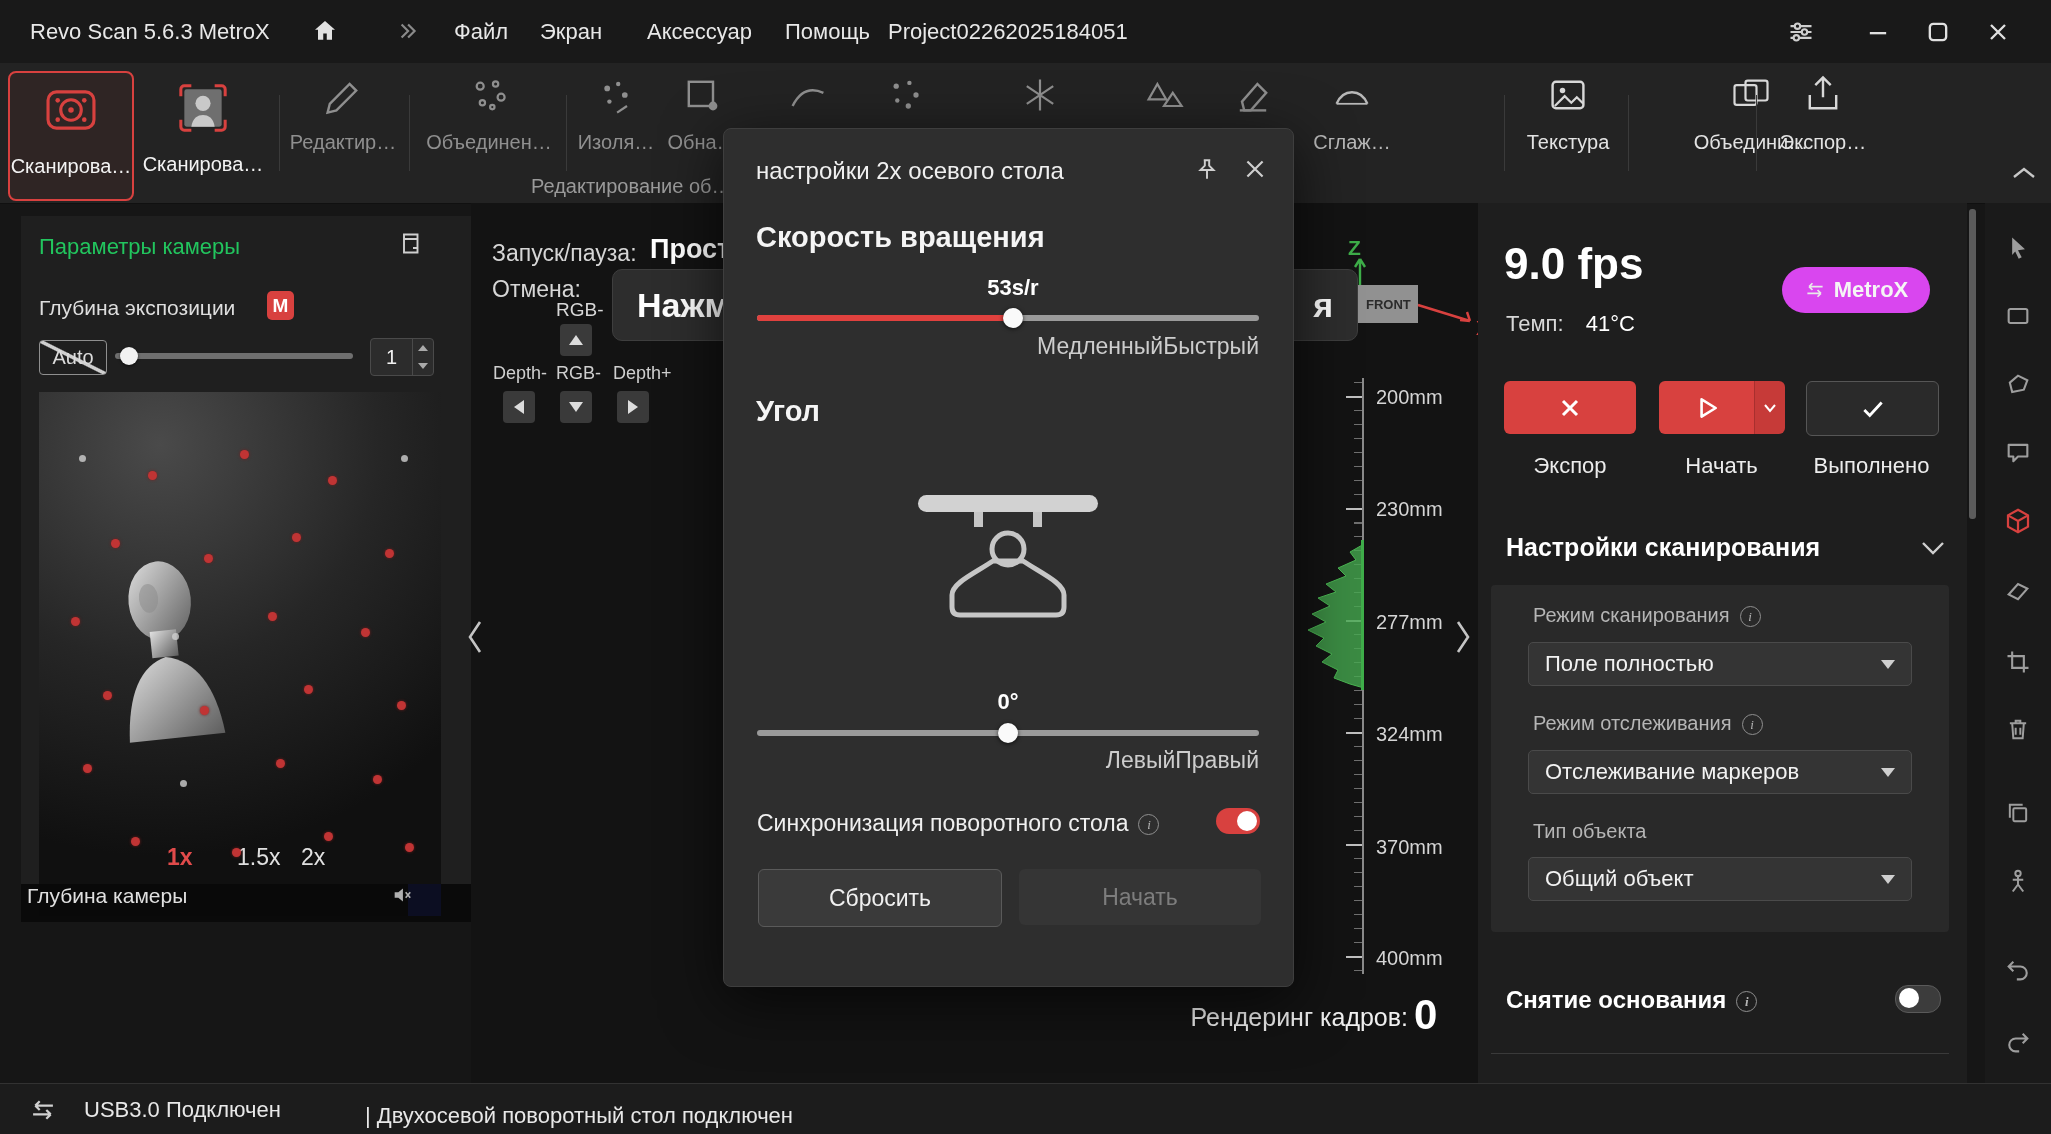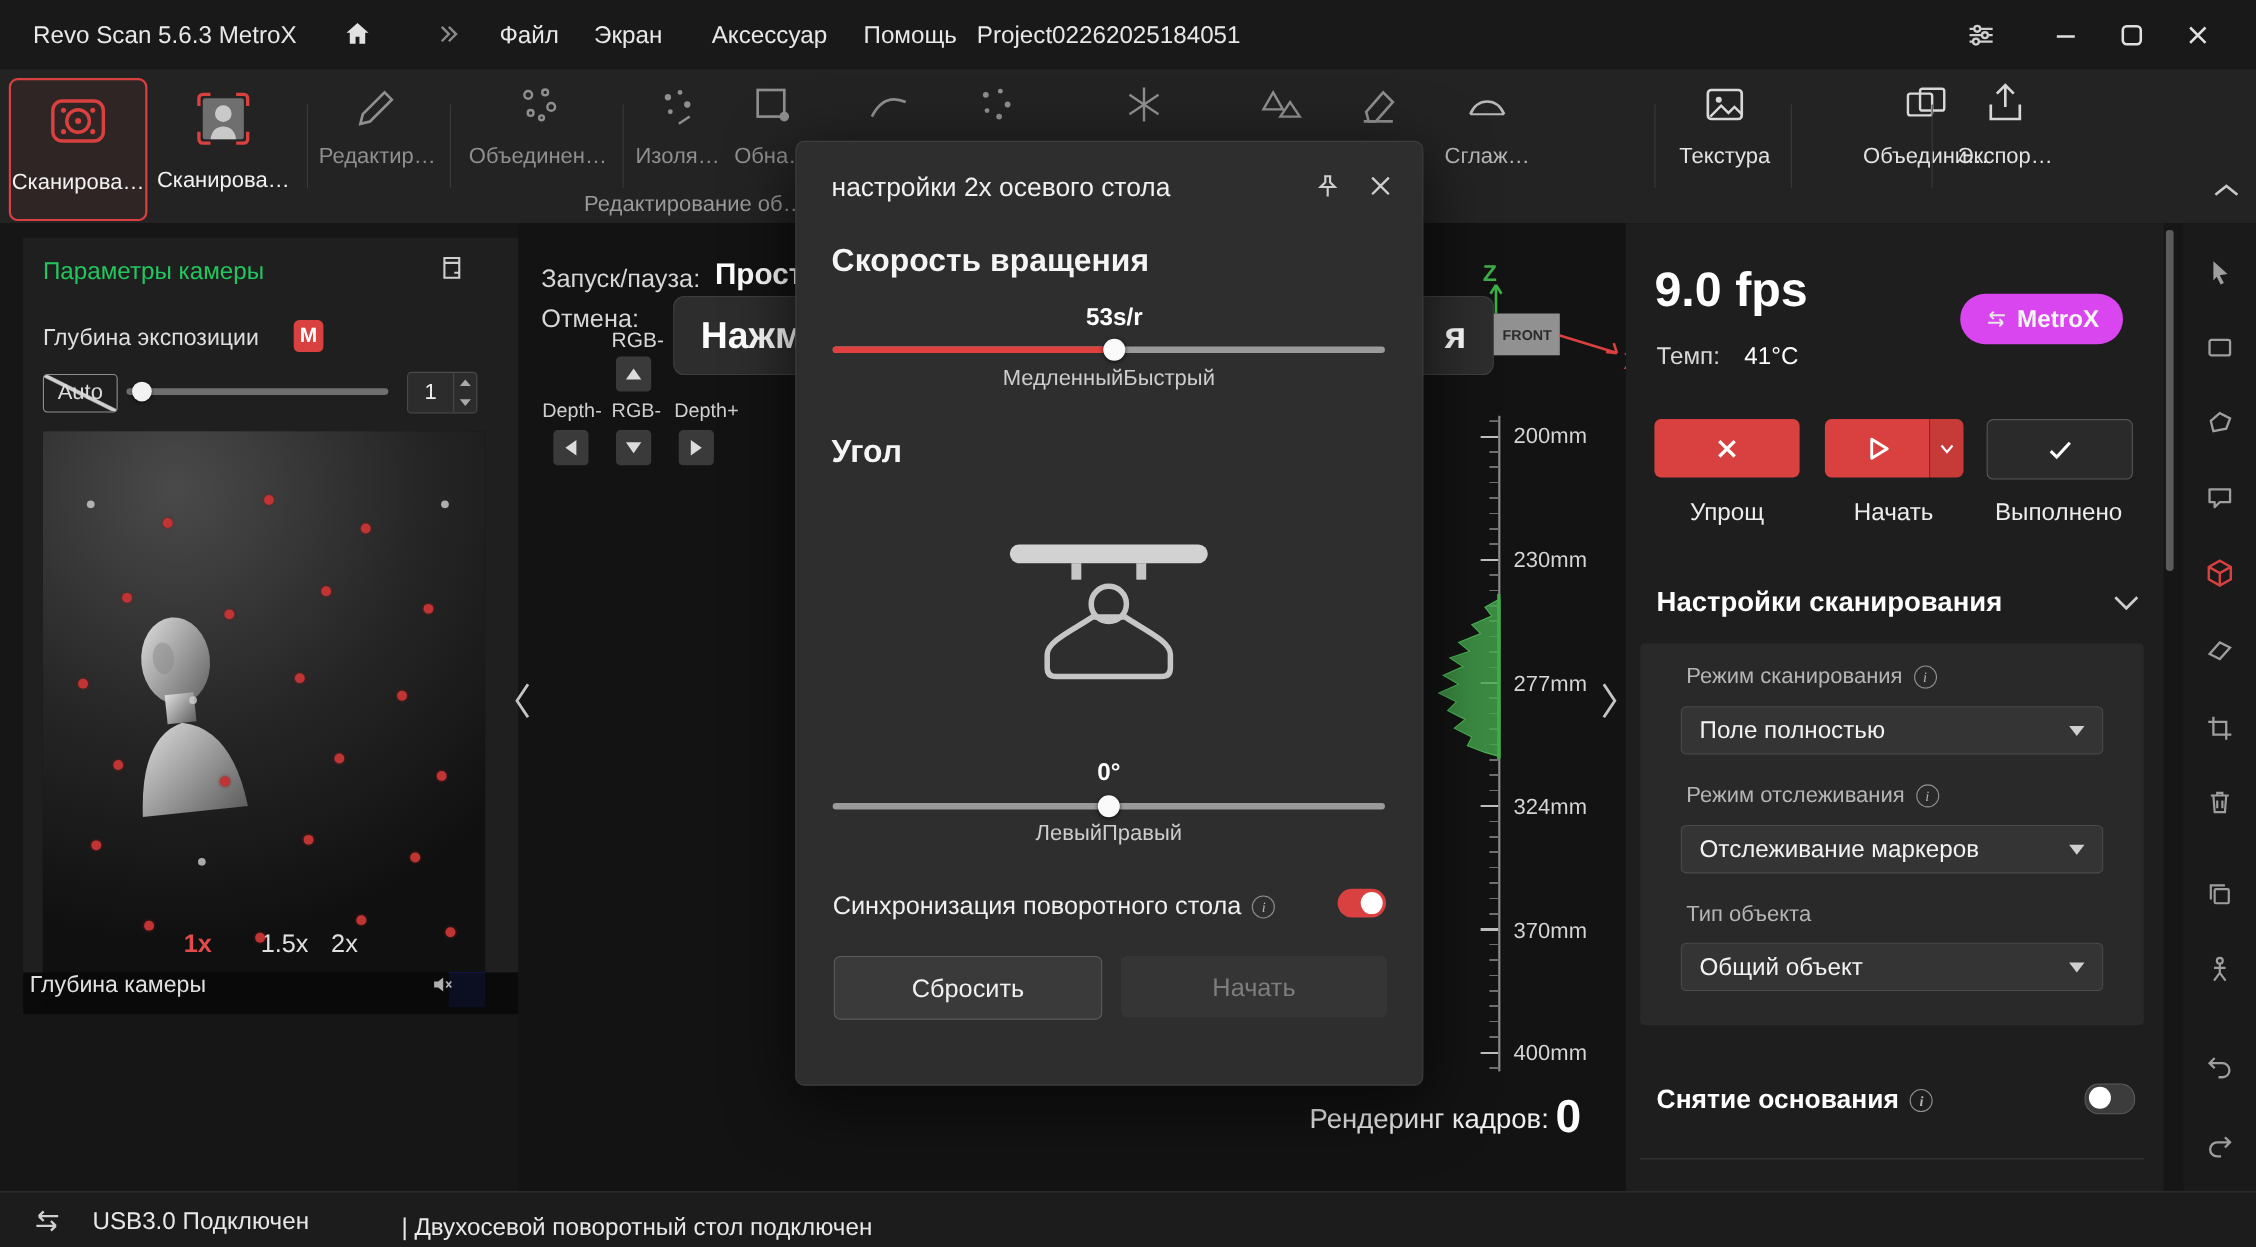--- a/index.html
+++ b/index.html
@@ -62,22 +62,22 @@
   .mm-label{position:absolute;left:1376px;font-size:20px;color:#d5d5d5;white-space:nowrap;}
   .chev{position:absolute;color:#c4c4c4;}
   
   .dialog{position:absolute;left:723px;top:128px;width:569px;height:857px;background:#2e2e2e;border:1px solid #3e3e3e;
      border-radius:8px;box-shadow:0 14px 60px rgba(0,0,0,.65);z-index:20;}
   .dlg-h1{position:absolute;font-size:24px;color:#f0f0f0;}
   .dlg-section{position:absolute;font-size:29px;font-weight:bold;color:#f5f5f5;}
   .dlg-slider-track{position:absolute;left:33px;width:502px;height:6px;border-radius:3px;background:#9a9a9a;}
   .dlg-fill{position:absolute;left:0;top:0;height:6px;border-radius:3px;background:#e0413e;}
   .dlg-knob{position:absolute;width:20px;height:20px;border-radius:50%;background:#fafafa;box-shadow:0 1px 4px rgba(0,0,0,.7);}
-  .dlg-minmax{position:absolute;left:33px;width:502px;display:flex;justify-content:center;
-     font-size:20px;color:#cdcdcd;}
+  .dlg-minmax{position:absolute;left:33px;width:502px;display:flex;justify-content:flex-end;
+     font-size:23px;color:#cdcdcd;}
   .dlg-val{position:absolute;width:90px;text-align:center;font-size:22px;font-weight:bold;color:#fff;}
   .toggle{position:absolute;width:44px;height:26px;border-radius:13px;}
   .toggle .knob{position:absolute;top:3px;width:20px;height:20px;border-radius:50%;background:#fff;}
   .toggle-on{background:#d8413f;}   .toggle-on .knob{right:3px;}
   .toggle-off{background:#3c3c3c;border:1px solid #5a5a5a;} .toggle-off .knob{left:3px;top:2px;}
   .dlg-btn{position:absolute;top:740px;width:242px;height:56px;border-radius:6px;display:flex;align-items:center;
      justify-content:center;font-size:23px;}
   .info{display:inline-flex;width:19px;height:19px;border:1.5px solid #8f8f8f;border-radius:50%;align-items:center;
      justify-content:center;font-size:13px;color:#b5b5b5;vertical-align:middle;margin-left:10px;
      font-family:"Liberation Serif",serif;font-style:italic;}
@@ -492,21 +492,21 @@
     <div class="act-btn" style="left:276px;width:30px;background:#c63a38;border-radius:0 6px 6px 0;border-left:1px solid #a82f2e;">
       <svg width="14" height="10" viewBox="0 0 14 10">
           <path d="M2 2l5 6 5-6" fill="none" stroke="#fff" stroke-width="2"></path>
         </svg>
     </div>
     <div class="act-btn" style="left:328px;width:131px;background:#2a2a2a;border:1px solid #565656;">
       <svg width="26" height="26" viewBox="0 0 24 24">
           <path d="M4 13l5 5L20 6" fill="none" stroke="#fff" stroke-width="2.6"></path>
         </svg>
     </div>
-    <div class="act-label" style="left:26px;width:132px;">Упрощ</div>
+    <div class="act-label" style="left:26px;width:132px;">Экспор</div>
     <div class="act-label" style="left:181px;width:125px;">Начать</div>
     <div class="act-label" style="left:328px;width:131px;">Выполнено</div>
 
     <div class="abs" style="left:28px;top:330px;font-size:25px;font-weight:bold;color:#fff;">Настройки сканирования</div>
     <div class="abs" style="left:442px;top:336px;">
       <svg width="26" height="18" viewBox="0 0 26 18">
           <path d="M3 4l10 10L23 4" fill="none" stroke="#cfcfcf" stroke-width="2.4"></path>
         </svg>
     </div>
 

